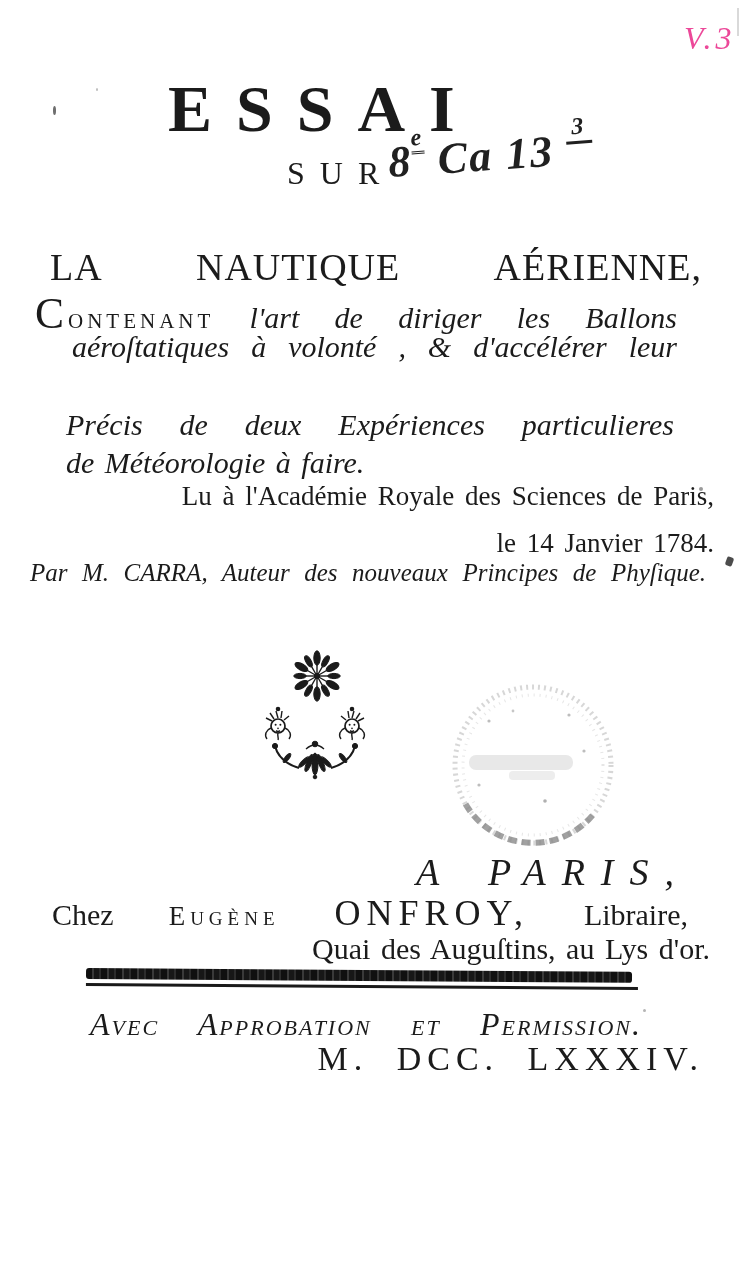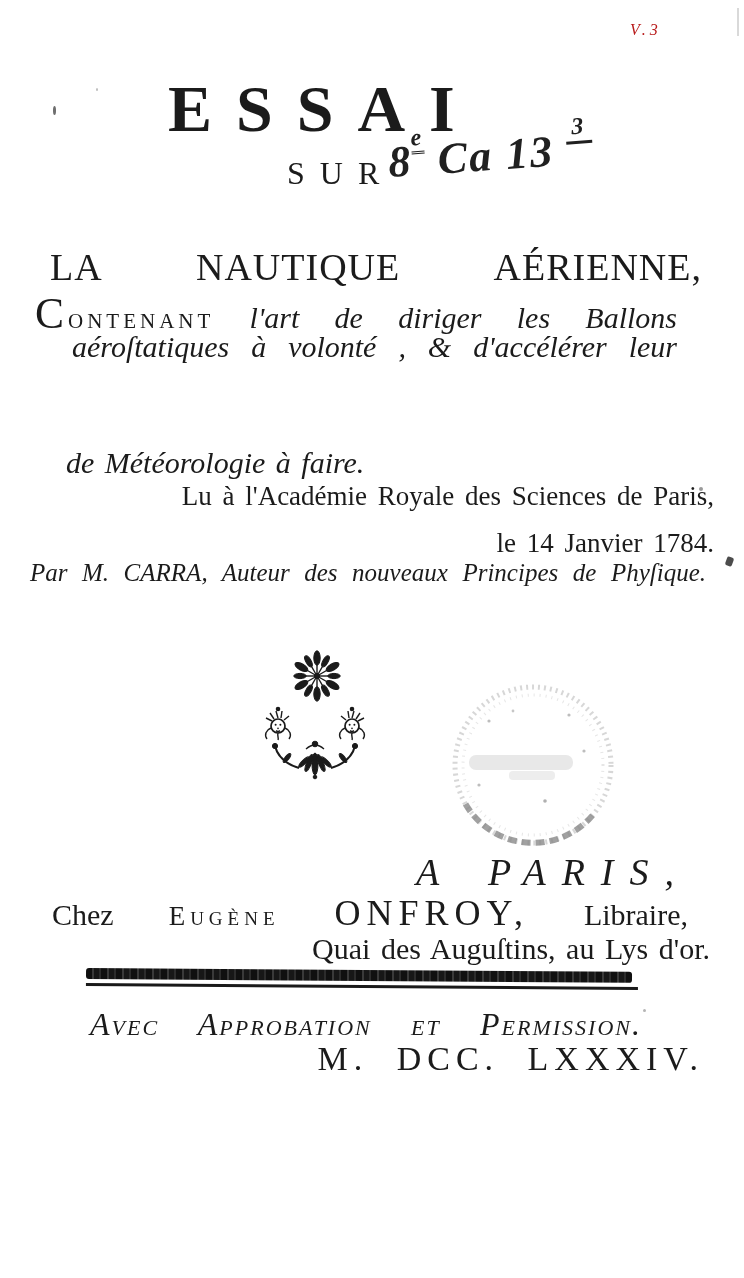--- a/index.html
+++ b/index.html
@@ -17,21 +17,21 @@
   .sur{top:157px; left:287px; font-size:32px; letter-spacing:15px;}
 
   .shelfmark{
     top:134px; left:388px; font-size:44px; font-style:italic; font-weight:bold;
     transform:rotate(-4deg); color:#202020; letter-spacing:2px;
   }
   .shelfmark sup{font-size:24px; position:relative; top:-14px;}
   .shelfmark .u1{border-bottom:3px double #202020; padding-bottom:1px;}
   .shelfmark .u2{border-bottom:3px solid #202020; padding:0 6px 2px 6px;}
 
-  .corner-mark{top:22px; left:630px; font-size:16px; font-style:italic; color:#b91c1c; letter-spacing:4px;}
+  .corner-mark{top:22px; left:684px; font-size:32px; font-style:italic; color:#ec4899; letter-spacing:4px;}
 
   .main-title{top:208px; left:50px; width:652px; font-size:38px; letter-spacing:1px; word-spacing:6px;margin-top:40px;}
 
   .sum{font-size:30px; font-style:italic; word-spacing:3px;}
   .sum-1{top:292px; left:35px;  width:642px;}
   .sum-2{top:332px; left:72px;  width:605px;}
   .sum-3{top:372px; left:70px;  width:607px;}
   .sum-4{top:410px; left:66px;  width:608px;}
   .sum-5{top:448px; left:66px;}
   .lead{display:inline-block; font-style:normal; font-variant:small-caps; letter-spacing:4px;}
@@ -81,20 +81,21 @@
   <div class="abs half-title">ESSAI</div>
 
   <div class="abs sur">SUR</div>
 
   <div class="abs shelfmark"><span>8</span><sup class="u1">e</sup> <span>Ca 13</span> <sup class="u2">3</sup></div>
 
   <div class="abs main-title just">LA NAUTIQUE AÉRIENNE,</div>
 
   <div class="abs sum sum-1 just"><span class="lead">Contenant</span> <span>l'art de diriger les Ballons</span></div>
   <div class="abs sum sum-2 just">aéroſtatiques à volonté , &amp; d'accélérer leur</div>
+  <div class="abs sum sum-4 just">Précis de deux Expériences particulieres</div>
   <div class="abs sum sum-5">de Météorologie à faire.</div>
 
   <div class="abs note note-1 ctr">Lu à l'Académie Royale des Sciences de Paris,</div>
   <div class="abs note note-2 ctr">le 14 Janvier 1784.</div>
 
   <div class="abs author just">Par M. CARRA, Auteur des nouveaux Principes de Phyſique.</div>
 
   <svg class="abs ornament" width="130" height="140" viewBox="0 0 130 140">
     <g stroke="#1b1b1b" fill="#1b1b1b">
       <circle cx="65" cy="30" r="2.6"></circle>

